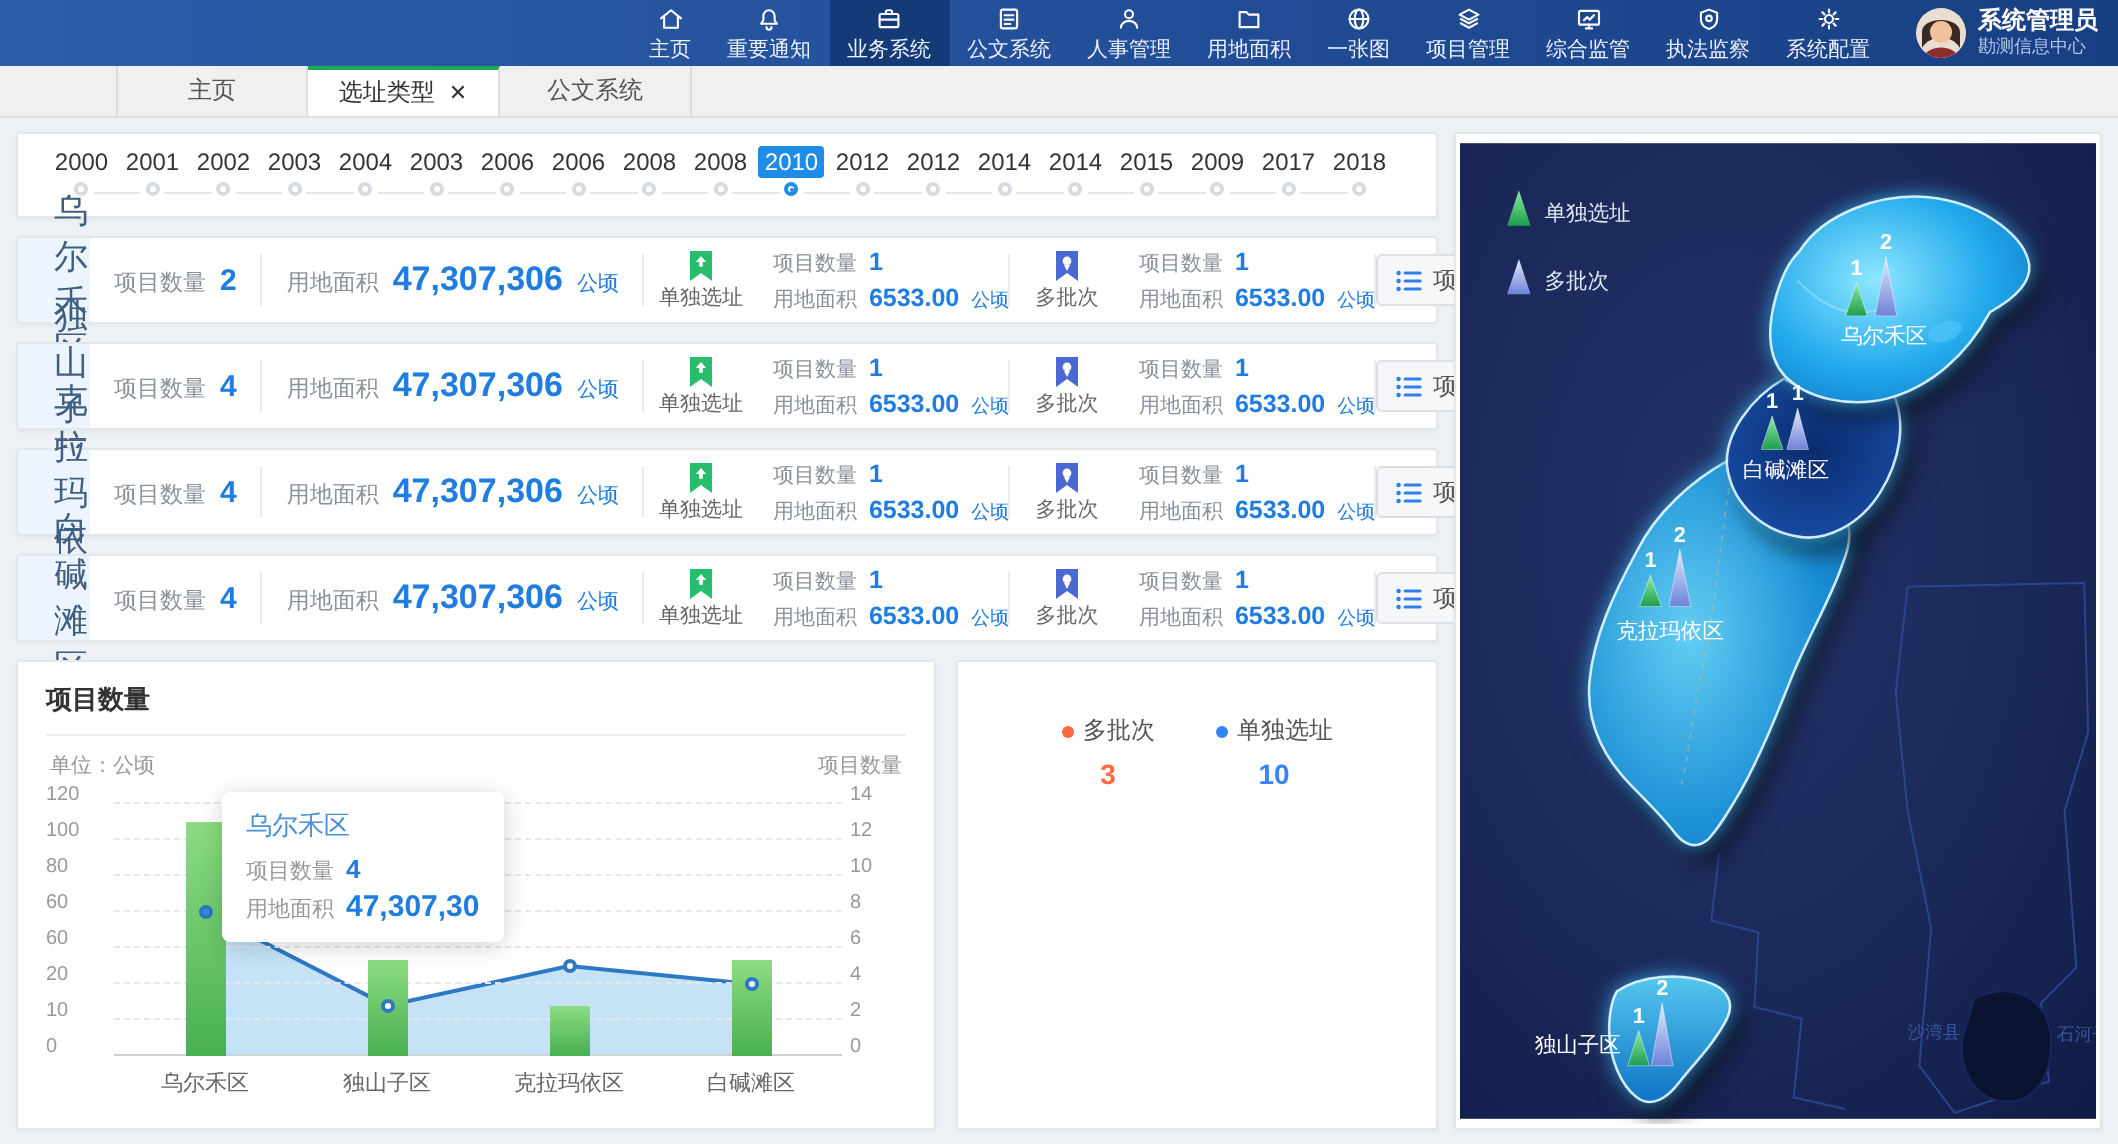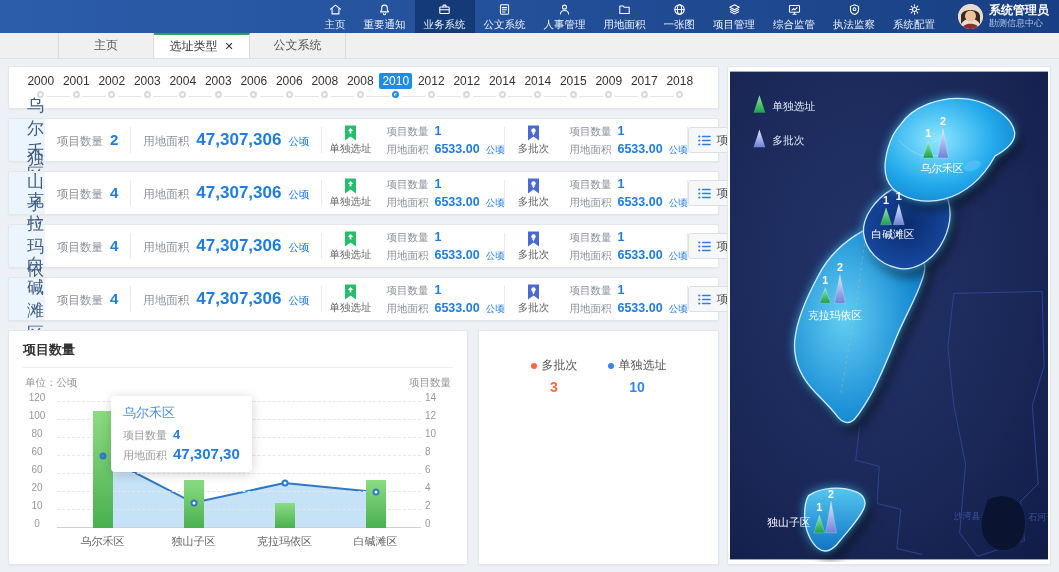--- a/index.html
+++ b/index.html
@@ -73,21 +73,21 @@
   .lbtn svg { width:13px; height:11px; }
 
   
   .brow { display:flex; gap:10px; flex:1; }
   .chcard { width:460px; padding:10px 14px 8px; position:relative; }
   .ctitle { font-size:13px; font-weight:bold; color:#333; padding-bottom:8px; border-bottom:1px solid #ebedf0; }
   .axcap { display:flex; justify-content:space-between; font-size:10.5px; color:#999; margin:8px 2px 2px; }
   .plotwrap { position:relative; margin:12px 32px 0 34px; height:126px; }
   .grid { position:absolute; left:0; right:0; border-top:1px dashed #e4e7eb; }
   .grid.base { border-top:1px solid #ccd1d7; }
-  .ytickL { position:absolute; left:-34px; width:28px; text-align:center; font-size:10px; color:#999; margin-top:-5px; }
+  .ytickL { position:absolute; left:-34px; width:28px; text-align:left; font-size:10px; color:#999; margin-top:-5px; }
   .ytickR { position:absolute; right:-32px; width:28px; text-align:left; font-size:10px; color:#999; margin-top:-5px; }
   .bar { position:absolute; bottom:0; width:20px; transform:translateX(-50%);
          background:linear-gradient(180deg,#8cdc82,#49b050); cursor:pointer; }
   .lsvg { position:absolute; inset:0; overflow:visible; }
   .pdot { position:absolute; width:7px; height:7px; border:2px solid #2e78c4; background:#fff; border-radius:50%;
           transform:translate(-50%,-50%); cursor:pointer; z-index:3; }
   .pdot.f { background:#3d86d8; }
   .xlabs { display:flex; margin:6px 32px 0 34px; }
   .xlabs span { flex:1; text-align:center; font-size:11px; color:#666; }
   .ttip { position:absolute; left:54px; top:-6px; background:#fff; border-radius:4px; z-index:5;

